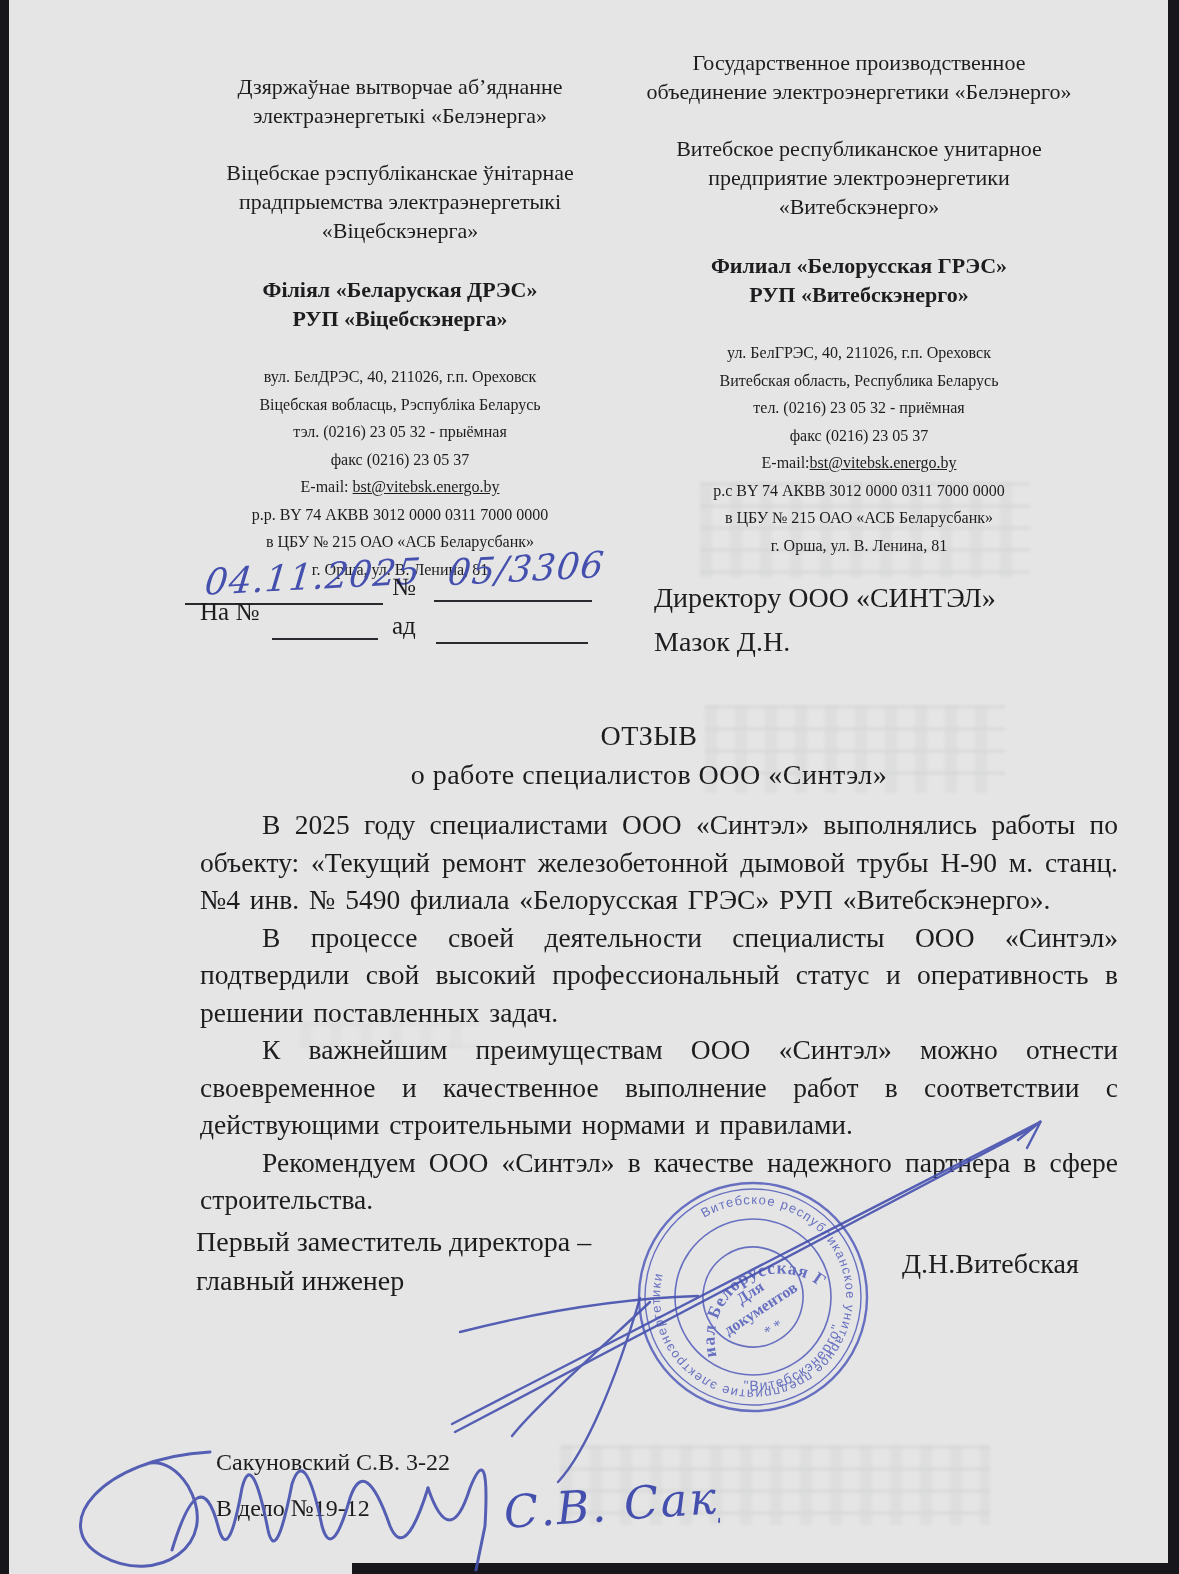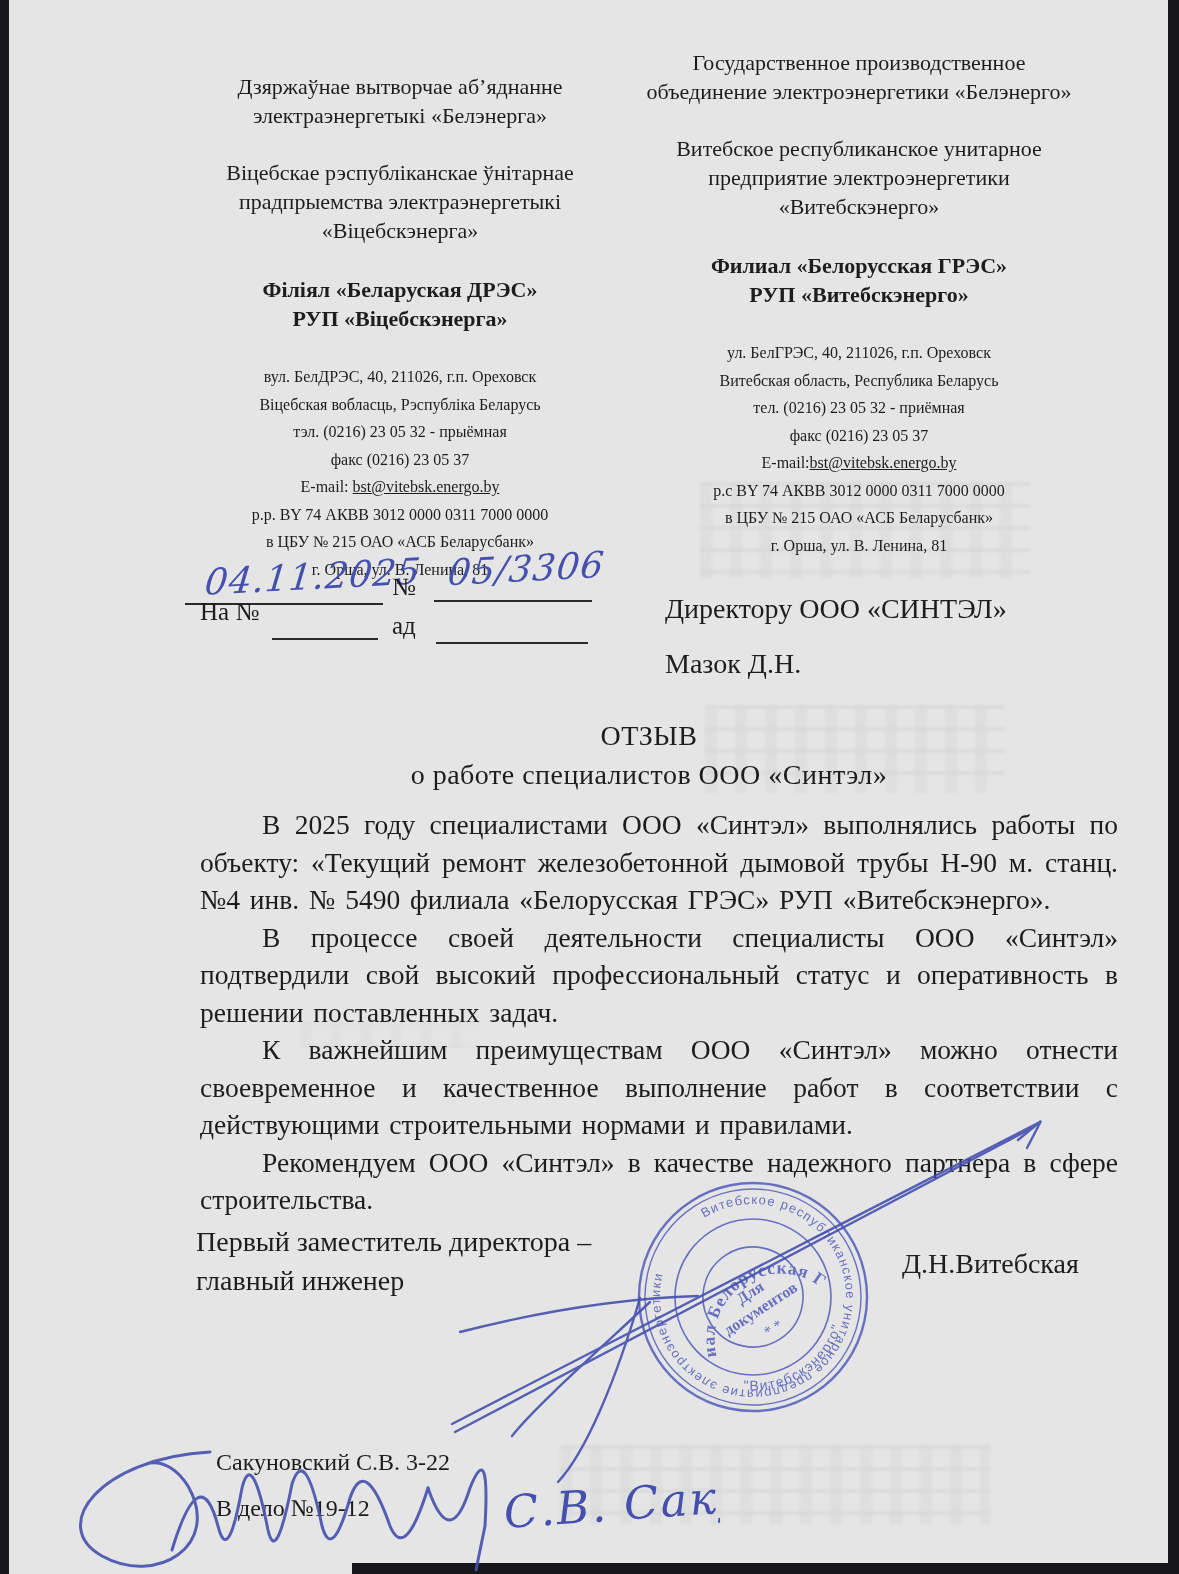--- a/index.html
+++ b/index.html
@@ -42,21 +42,21 @@
   
   .refline { position:absolute; border-bottom:2px solid #2a2a2e; }
   .lbl { position:absolute; font-size:25px; }
   .hw {
     position:absolute; font-family:"DejaVu Serif","Liberation Serif",serif;
     font-style:italic; color:#4550ae; transform:rotate(-3deg) skewX(-9deg);
     letter-spacing:1px;
   }
 
   .addressee { position:absolute; left:650px; top:574px; font-size:28px; line-height:40px; }
-  .addressee p { margin:15px; }
+  .addressee p { margin:4px; }
 
   .title-block { position:absolute; left:190px; top:716px; width:918px; text-align:center;
                  font-size:28px; line-height:39px; }
   .title-block div { letter-spacing:.5px; }
 
   .body-text { position:absolute; left:200px; top:806px; width:918px;
                font-size:27.5px; line-height:37.5px; text-align:justify; word-spacing:3px; }
   .body-text p { margin:0; text-indent:62px; }
 
   .sig-pos  { position:absolute; left:196px; top:1222px; font-size:28px; line-height:39px; }

